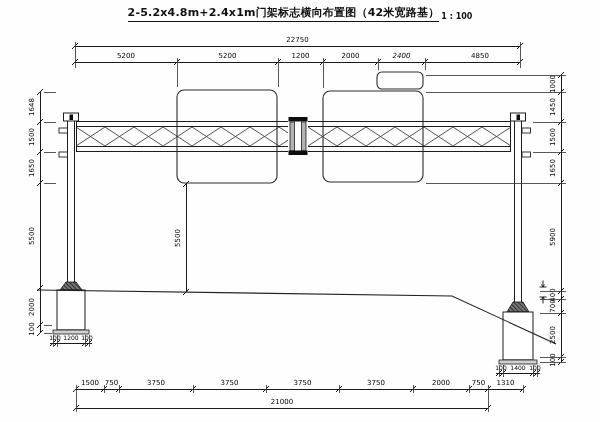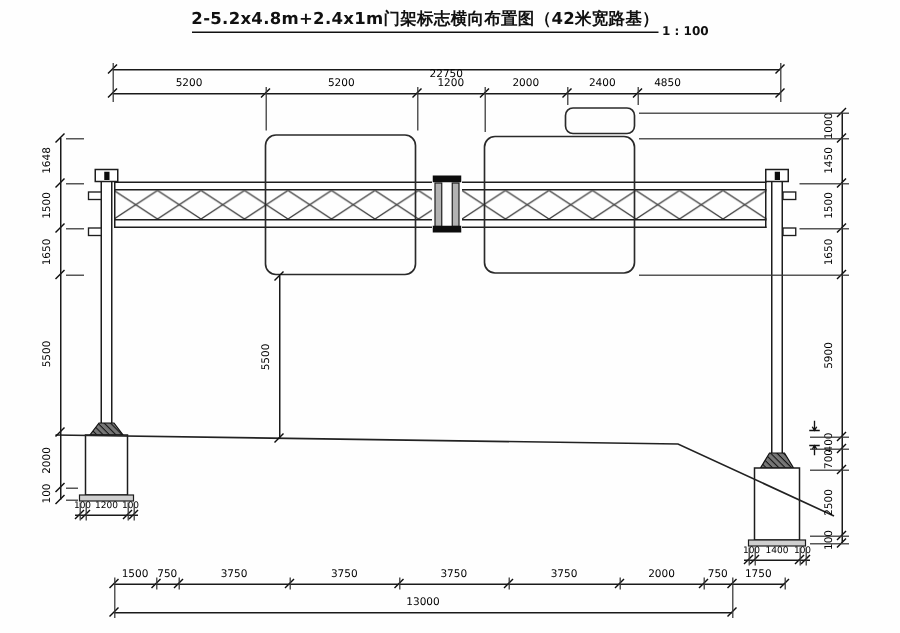--- a/index.html
+++ b/index.html
@@ -1,19 +1,19 @@
 <!DOCTYPE html>
 <html><head>
 <meta charset="utf-8">
 <style>
   html,body{margin:0;padding:0;background:#ffffff;}
   .sheet{position:relative;width:600px;height:422px;background:#fefefe;overflow:hidden;
          font-family:"DejaVu Sans",sans-serif;color:#111;}
   .title-row{position:absolute;top:5px;left:0;width:600px;display:flex;justify-content:center;
-             align-items:flex-end;gap:2px;}
+             align-items:center;gap:2px;}
   .title{font-size:11px;font-weight:bold;letter-spacing:0.2px;border-bottom:1.5px solid #111;
          padding-bottom:1px;white-space:nowrap;}
   .scale{font-size:8px;font-weight:bold;position:relative;top:3px;}
   .canvas{position:absolute;left:0;top:0;width:600px;height:422px;}
   .ln{position:absolute;background:#1a1a1a;}
   .ext{position:absolute;background:#3a3a3a;opacity:0.85;}
   .dim-label{position:absolute;font-size:7px;line-height:7px;white-space:nowrap;color:#000;
              transform:translate(-50%,-50%);}
   .dim-label.v{transform:translate(-50%,-50%) rotate(-90deg);}
   .dim-label.small{font-size:6px;}
@@ -142,28 +142,28 @@
           <line x1="86" y1="346" x2="92" y2="340"></line>
           <line x1="496" y1="376" x2="502" y2="370"></line>
           <line x1="500" y1="376" x2="506" y2="370"></line>
           <line x1="530" y1="376" x2="536" y2="370"></line>
           <line x1="534" y1="376" x2="540" y2="370"></line>
         </g>
     </svg>
 
     <div id="dims">
         <div class="ln" style="left: 75px; top: 46px; width: 445px; height: 1px;"></div>
-        <span class="dim-label" style="left: 297.5px; top: 50px;">22750</span>
+        <span class="dim-label" style="left: 297.5px; top: 40px;">22750</span>
         <div class="ln" style="left: 75px; top: 62px; width: 445px; height: 1px;"></div>
         <span class="dim-label" style="left: 126px; top: 56px;">5200</span>
         <span class="dim-label" style="left: 227.5px; top: 56px;">5200</span>
         <span class="dim-label" style="left: 300.5px; top: 56px;">1200</span>
         <span class="dim-label" style="left: 350.5px; top: 56px;">2000</span>
-        <span class="dim-label" style="left: 401.5px; top: 56px;">2400</span>
-        <span class="dim-label" style="left: 445px; top: 56px;">4850</span>
+        <span class="dim-label" style="left: 401.5px; top: 56px; font-style: italic;">2400</span>
+        <span class="dim-label" style="left: 480px; top: 56px;">4850</span>
         <div class="ln" style="left: 40px; top: 92px; width: 1px; height: 241px;"></div>
         <span class="dim-label v" style="left: 32px; top: 107px;">1648</span>
         <span class="dim-label v" style="left: 32px; top: 137px;">1500</span>
         <span class="dim-label v" style="left: 32px; top: 167.5px;">1650</span>
         <span class="dim-label v" style="left: 32px; top: 235.5px;">5500</span>
         <span class="dim-label v" style="left: 32px; top: 306.5px;">2000</span>
         <span class="dim-label v" style="left: 32px; top: 329px;">100</span>
         <div class="ln" style="left: 561px; top: 75px; width: 1px; height: 287px;"></div>
         <span class="dim-label v" style="left: 553px; top: 83.5px;">1000</span>
         <span class="dim-label v" style="left: 553px; top: 107px;">1450</span>
@@ -178,23 +178,23 @@
         <span class="dim-label v" style="left: 178px; top: 238px;">5500</span>
         <div class="ln" style="left: 76px; top: 389px; width: 447px; height: 1px;"></div>
         <span class="dim-label" style="left: 90px; top: 383px;">1500</span>
         <span class="dim-label" style="left: 111.5px; top: 383px;">750</span>
         <span class="dim-label" style="left: 156px; top: 383px;">3750</span>
         <span class="dim-label" style="left: 229.5px; top: 383px;">3750</span>
         <span class="dim-label" style="left: 302.5px; top: 383px;">3750</span>
         <span class="dim-label" style="left: 376px; top: 383px;">3750</span>
         <span class="dim-label" style="left: 441px; top: 383px;">2000</span>
         <span class="dim-label" style="left: 478.5px; top: 383px;">750</span>
-        <span class="dim-label" style="left: 505.5px; top: 383px;">1750</span>
+        <span class="dim-label" style="left: 505.5px; top: 383px;">1310</span>
         <div class="ln" style="left: 76px; top: 408px; width: 412px; height: 1px;"></div>
-        <span class="dim-label" style="left: 282px; top: 402px;">13000</span>
+        <span class="dim-label" style="left: 282px; top: 402px;">21000</span>
         <div class="ln" style="left: 50px; top: 343px; width: 42px; height: 1px;"></div>
         <span class="dim-label small" style="left: 55px; top: 337px;">100</span>
         <span class="dim-label small" style="left: 71px; top: 337px;">1200</span>
         <span class="dim-label small" style="left: 87px; top: 337px;">100</span>
         <div class="ln" style="left: 496px; top: 373px; width: 44px; height: 1px;"></div>
         <span class="dim-label small" style="left: 501px; top: 367px;">100</span>
         <span class="dim-label small" style="left: 518px; top: 367px;">1400</span>
         <span class="dim-label small" style="left: 535px; top: 367px;">100</span>
         <div class="ext" style="left: 75px; top: 42px; width: 1px; height: 26px;"></div>
         <div class="ext" style="left: 520px; top: 42px; width: 1px; height: 26px;"></div>

